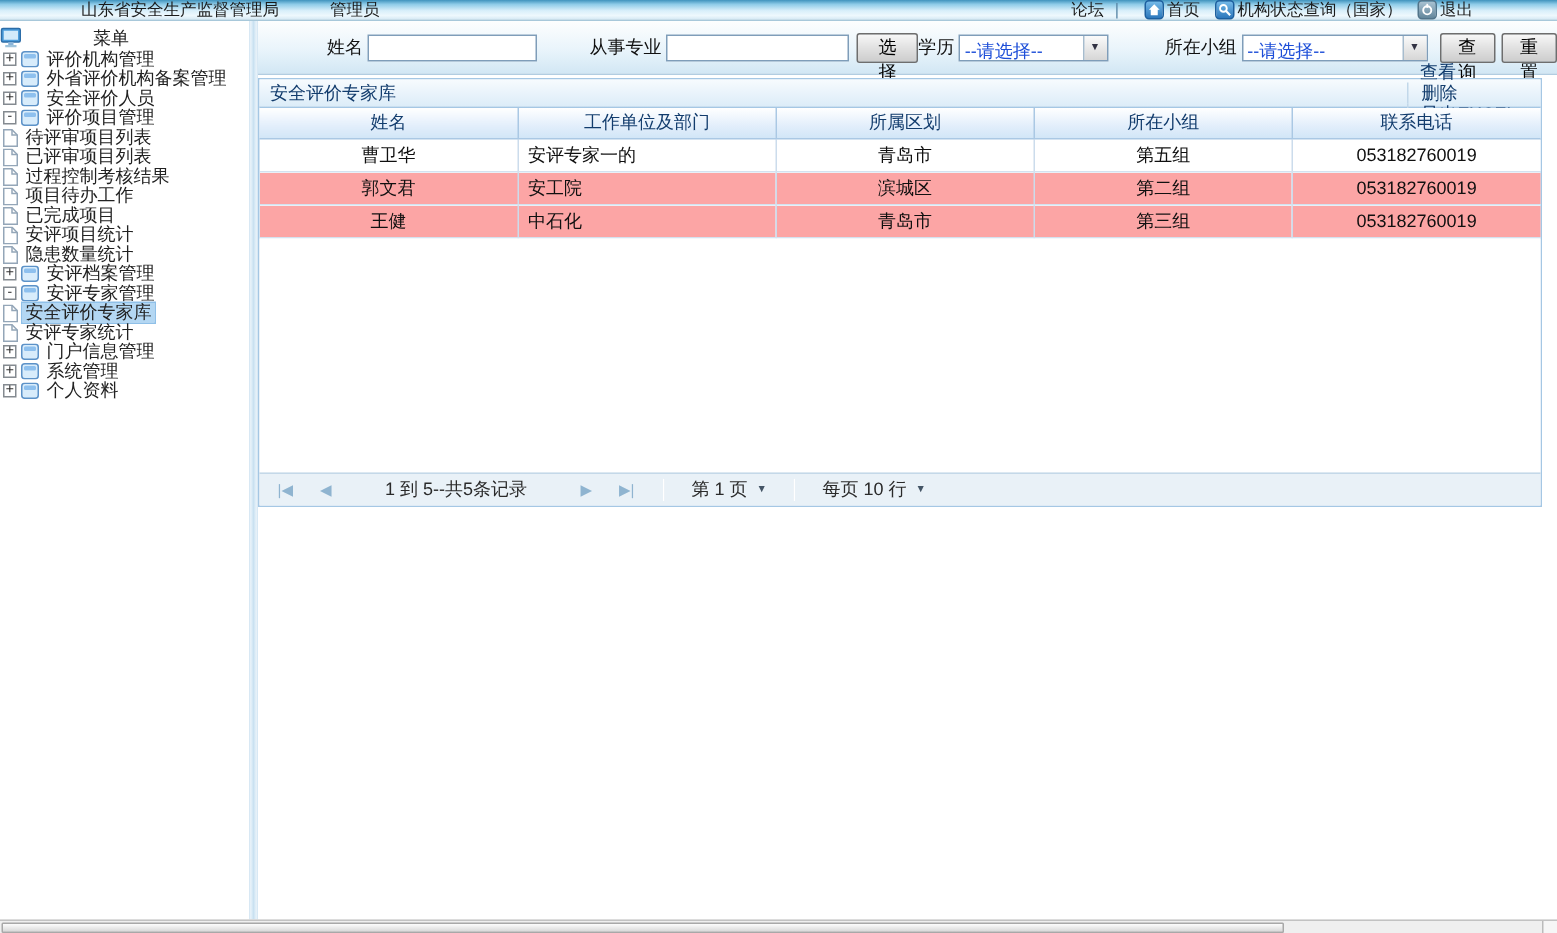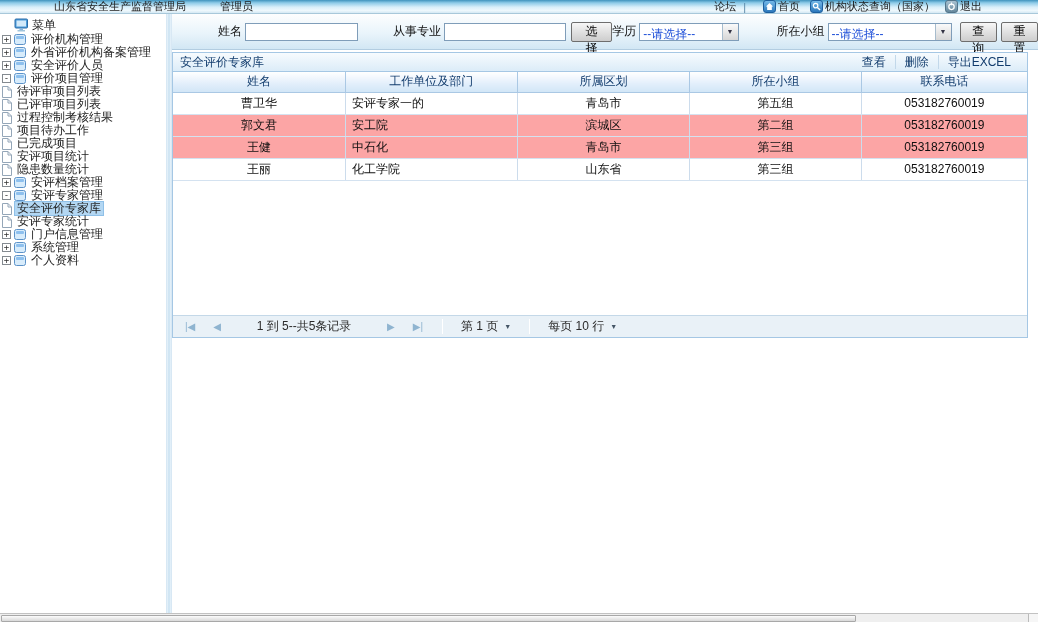--- a/index.html
+++ b/index.html
@@ -18,21 +18,21 @@
   .tb-sep { margin:0 7px; color:#5a88a8; }
   .sqicon { width:13px; height:13px; border-radius:3px; display:inline-flex; align-items:center; justify-content:center; margin:0 2px 0 10px; }
   .sq-blue { background:linear-gradient(#74b9e8,#2d78bc); border:1px solid #1d5f9e; }
   .sq-gray { background:linear-gradient(#a9c2d2,#64879c); border:1px solid #52748a; }
 
   
   .sidebar { position:absolute; left:0; top:14px; width:166px; height:599px; background:#fff; overflow:hidden; }
   .splitter { position:absolute; left:166px; top:14px; width:6px; height:599px;
     background:linear-gradient(90deg,#eaf4fb,#c9e1f1 50%,#eaf4fb); border-left:1px solid #d8e8f4; border-right:1px solid #d8e8f4; }
   .tree { padding-top:3px; position:relative; }
-  .tree-root { display:flex; align-items:center; height:16px; font-size:12px; color:#222; padding-left:14px; }
+  .tree-root { display:flex; align-items:center; height:16px; font-size:12px; color:#222; padding-left:0;gap:44px; }
   .tree-root .node-icon { margin-right:2px; }
   .tree-row { display:flex; align-items:center; height:13px; font-size:12px; color:#222; padding-left:2px; cursor:pointer; white-space:nowrap; }
   .tree-child { padding-left:2px; }
   .expander { width:9px; height:9px; border:1px solid #848a90; background:#fff; font-size:9px; line-height:7px;
     text-align:center; color:#333; margin-right:3px; flex:none; font-family:"DejaVu Sans Mono", monospace; }
   .node-icon { display:inline-flex; margin-right:3px; flex:none; }
   .tree-label { padding:0 2px; line-height:13px; }
   .tree-label.selected { background:#b3d7f3; outline:1px solid #8fc0e8; }
 
   
@@ -48,21 +48,21 @@
   .combo-text { font-size:12px; padding:2px 3px 0; flex:1; white-space:nowrap; overflow:hidden; color:#1d4ed8; }
   .combo-btn { width:16px; display:flex; align-items:center; justify-content:center;
     background:linear-gradient(#fafafa,#d6d6d6); border-left:1px solid #a7bccd; font-size:7px; color:#334; }
 
   
   .grid-panel { position:absolute; left:172px; top:52px; width:856px; height:286px;
     border:1px solid #a5c7e4; display:flex; flex-direction:column; background:#fff; }
   .panel-header { height:19px; flex:none; background:linear-gradient(#f7fbfe,#dcecf8);
     border-bottom:1px solid #a5c7e4; display:flex; align-items:center; font-size:12px; color:#123c6d; padding:0 7px; }
   .panel-title { font-weight:normal; }
-  .panel-tools { margin-left:auto; display:flex; align-items:flex-start; }
+  .panel-tools { margin-left:auto; display:flex; align-items:flex-start;flex-direction:column; }
   .tool-btn { padding:0 9px; color:#123c6d; cursor:pointer; border-left:1px solid #c2d8ea; line-height:14px; }
   .tool-btn:first-child { border-left:none; }
 
   table.grid { width:100%; border-collapse:collapse; table-layout:fixed; flex:none; }
   table.grid th { height:20px; font-size:12px; font-weight:normal; color:#123c6d; text-align:center;
     background:linear-gradient(#ffffff,#e2eefb 60%,#d2e6f7); border-right:1px solid #aac8e4; border-bottom:1px solid #aac8e4; cursor:pointer; }
   table.grid th:last-child { border-right:none; }
   table.grid td { height:22px; font-size:12px; color:#101010; text-align:center;
     border-right:1px solid #ccdcec; border-bottom:1px solid #d4e2f0; overflow:hidden; white-space:nowrap; cursor:default; }
   table.grid td:last-child { border-right:none; }
@@ -371,27 +371,20 @@
             <td>第二组</td>
             <td>053182760019</td>
           </tr>
           <tr class="stripe">
             <td>王健</td>
             <td class="cell-left">中石化</td>
             <td>青岛市</td>
             <td>第三组</td>
             <td>053182760019</td>
           </tr>
-          <tr class="plain">
-            <td>王丽</td>
-            <td class="cell-left">化工学院</td>
-            <td>山东省</td>
-            <td>第三组</td>
-            <td>053182760019</td>
-          </tr>
         </tbody>
     </table>
     <div class="grid-filler"></div>
     <div class="pager">
       <span class="pg-arrow" style="margin-left:12px">|◀</span>
       <span class="pg-arrow">◀</span>
       <span class="pg-text">1 到 5--共5条记录</span>
       <span class="pg-arrow">▶</span>
       <span class="pg-arrow">▶|</span>
       <span class="pg-sep"></span>

